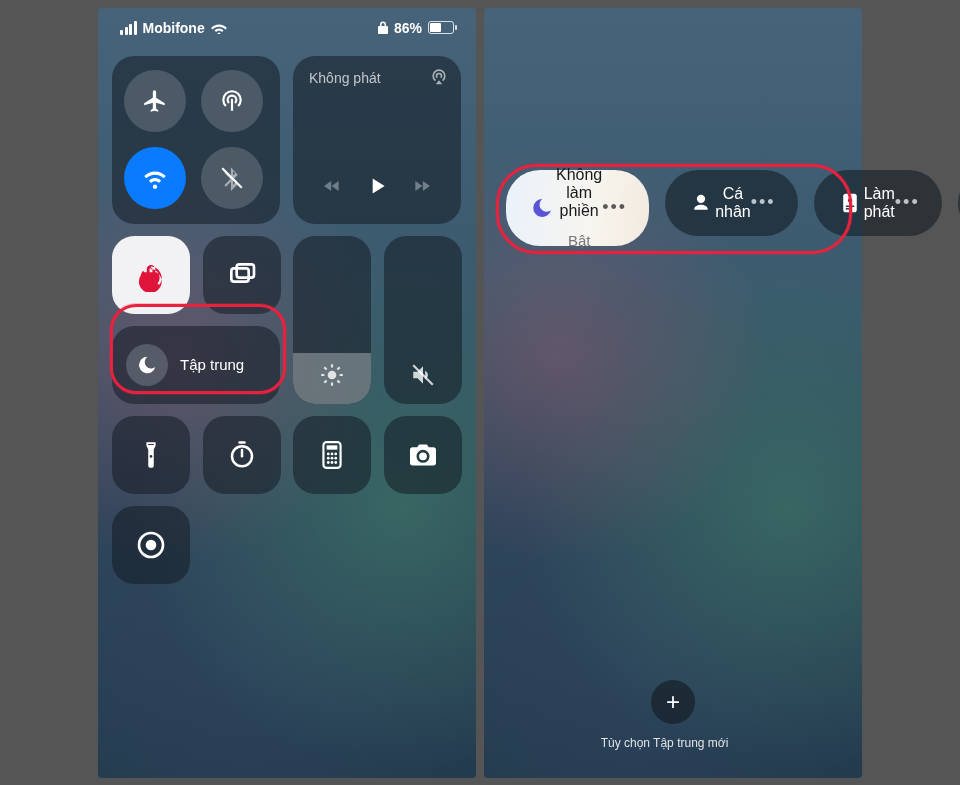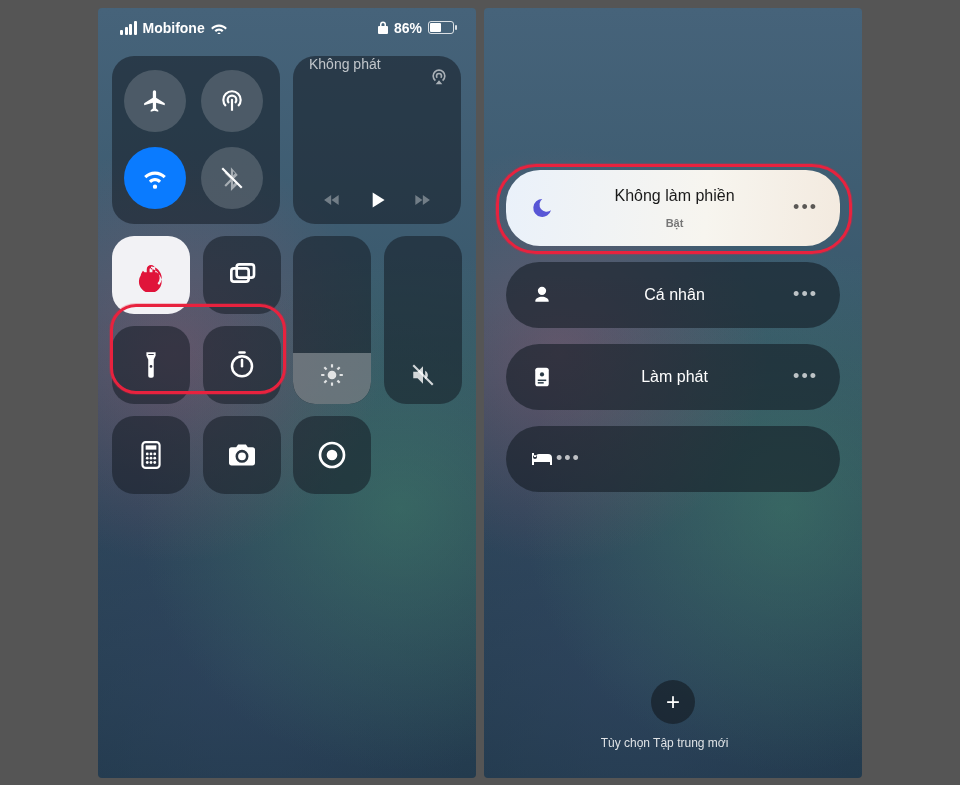--- a/index.html
+++ b/index.html
@@ -65,56 +65,56 @@
   .tile.tall1x2 { grid-row: span 2; height:168px; width:78px; }
   .conn {
     display:grid; grid-template-columns:1fr 1fr; grid-template-rows:1fr 1fr; gap:10px; padding:12px;
   }
   .conn .circle {
     width:62px; height:62px; border-radius:50%;
     background: rgba(120,130,140,0.45);
     display:flex; align-items:center; justify-content:center;
   }
   .conn .circle.active { background:#0a7bff; }
-  .media { flex-direction:column; padding:0 16px; align-items:stretch; position:relative;}
+  .media { flex-direction:column; padding:14px 16px; align-items:stretch; position:relative;}
   .airplay-badge { position:absolute; top:10px; right:12px;}
   .media-title { font-size:14px; color:rgba(255,255,255,0.7); align-self:flex-start; margin-bottom:auto;}
   .media-controls { display:flex; justify-content:space-between; align-items:center; padding: 0 10px 10px;}
   .white-tile { background:#f2f2f5; color:#000; }
   .red-icon { color:#e0143a; }
   .highlight {
     position:absolute; border:3px solid #e8223e; border-radius:26px; pointer-events:none;
     box-shadow: 0 0 0 1px rgba(232,34,62,0.25);
   }
   .hl1 { left:12px; top:296px; width:176px; height:90px; }
   .focus-tile { justify-content:flex-start; gap:12px; padding-left:14px;}
   .focus-tile .circ { width:42px; height:42px; border-radius:50%; background:rgba(120,130,140,0.5); display:flex; align-items:center; justify-content:center;}
   .focus-tile .lbl { font-size:15px; font-weight:500;}
   .slider { flex-direction:column; justify-content:flex-end; align-items:center; padding-bottom:16px;}
   .slider .fill { position:absolute; left:0; right:0; bottom:0; height:30%; background:rgba(255,255,255,0.3); border-radius:0 0 22px 22px;}
   .slider.tall1x2 { position:relative; overflow:hidden;}
   
-  .focus-list { margin-top:150px; display:flex; flex-direction:column; gap:16px; padding:0 8px;}
+  .focus-list { margin-top:150px; display:flex; flex-direction:row; gap:16px; padding:0 8px;}
   .focus-item {
     background: rgba(20,28,36,0.6);
     border-radius: 34px;
     height: 66px;
     display:flex;
     align-items:center;
     padding: 0 22px;
     position:relative;
   }
   .focus-item.active {
     background: linear-gradient(95deg,#eaf1fa 0%,#f7f5ef 60%,#f3eadf 100%);
     color:#1a1a1a;
     height:76px;
   }
   .focus-item .ficon { width:28px; display:flex; justify-content:center;}
   .focus-item .ftxt { flex:1; text-align:center; font-size:16px; font-weight:500;}
-  .focus-item .sub { display:block; font-size:11px; color:#777; font-weight:700; margin-top:12px;}
+  .focus-item .sub { display:block; font-size:15px; color:#777; font-weight:400; margin-top:12px;}
   .focus-item .dots { color:inherit; opacity:0.7; font-size:18px; letter-spacing:2px;}
   .focus-item.active .ficon svg path { fill:#5856d6; }
   .hl2 { left:12px; top:156px; width:356px; height:90px; border-radius:40px;}
   .add-btn {
     position:absolute;
     bottom:54px;
     left:50%;
     transform:translateX(-50%);
     width:44px; height:44px; border-radius:50%;
     background: rgba(20,28,36,0.65);
@@ -253,20 +253,28 @@
       </div>
       <div class="tile tall1x2 slider">
         <span style="position:relative;z-index:1;">
           <svg width="26" height="26" viewBox="0 0 24 24">
               <path fill="rgba(255,255,255,0.8)" d="M3 9v6h4l5 5V4L7 9H3zm13.5 3c0-1.8-1-3.3-2.5-4v8c1.5-.7 2.5-2.2 2.5-4z"></path>
               <line x1="3" y1="3" x2="21" y2="21" stroke="rgba(255,255,255,0.8)" stroke-width="2"></line>
             </svg>
         </span>
       </div>
 
+      <div class="tile wide2x1 focus-tile">
+        <span class="circ">
+          <svg width="22" height="22" viewBox="0 0 24 24">
+              <path fill="#fff" d="M12.3 3a9 9 0 108.7 11.3A7 7 0 0112.3 3z"></path>
+            </svg>
+        </span>
+        <span class="lbl">Tập trung</span>
+      </div>
 
       <div class="tile small">
         <span>
           <svg width="22" height="30" viewBox="0 0 24 32">
               <path fill="#fff" d="M7 2h10v4l-2 4v18a2 2 0 01-2 2h-2a2 2 0 01-2-2V10L7 6V2zm2 2v1h6V4H9zm3 12a1.5 1.5 0 100 3 1.5 1.5 0 000-3z"></path>
             </svg>
         </span>
       </div>
       <div class="tile small">
         <span>

